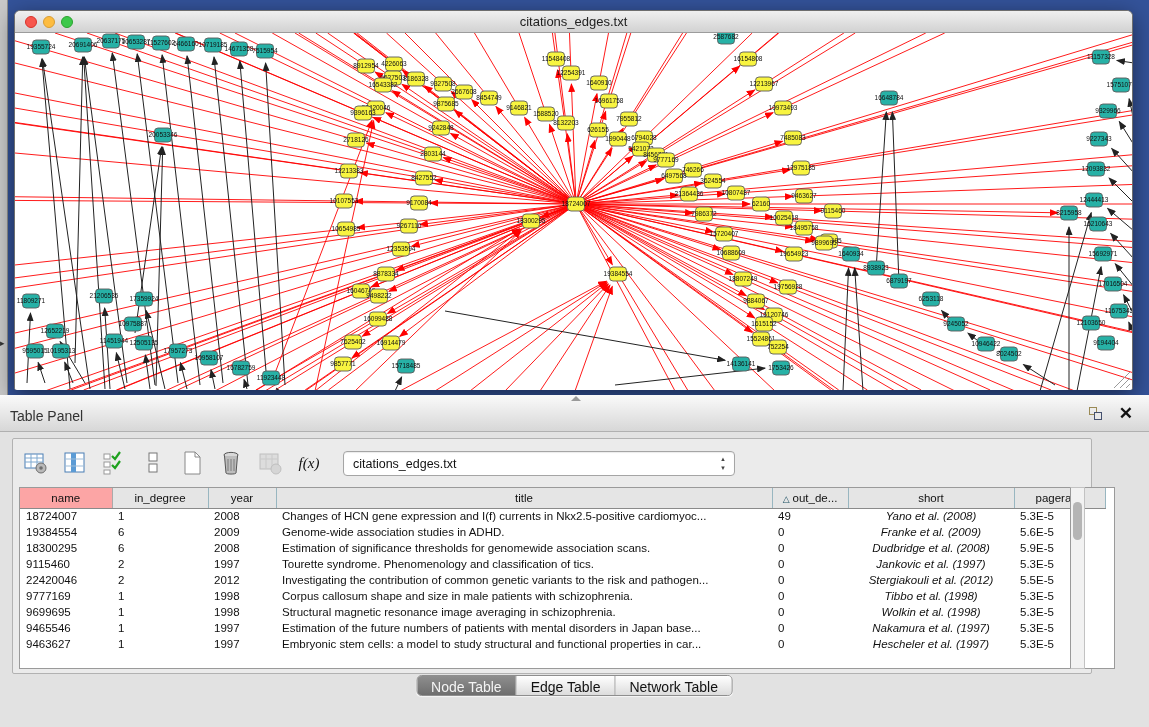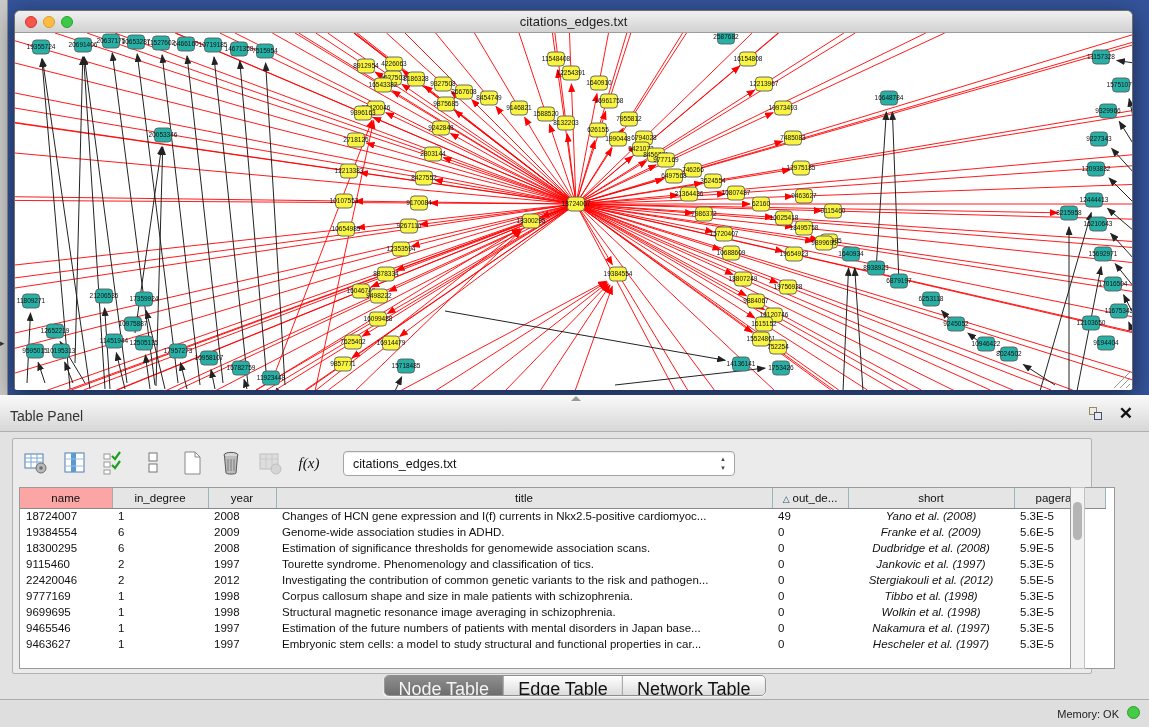--- a/index.html
+++ b/index.html
@@ -62,21 +62,21 @@
   table.ntable td.c5{text-align:center;font-style:italic;}
   .sortglyph{font-size:9px;color:#1b4f62;margin-right:3px;}
   .vscroll{position:absolute;right:6px;top:48px;width:15px;height:182px;background:#f2f2f2;
            border:1px solid #c2c2c2;border-left:1px solid #9a9a9a;}
   .vthumb{position:absolute;left:2px;top:14px;width:9px;height:38px;background:#b5b5b5;border-radius:5px;}
 
   .tabsrow{position:absolute;left:0;top:675px;width:1149px;height:24px;}
   .seg{position:absolute;left:50%;transform:translateX(-50%);display:flex;
        border:1px solid #8e8e8e;border-radius:5px;overflow:hidden;height:21px;
        box-shadow:0 1px 1px rgba(255,255,255,.7);}
-  .seg .s{padding:3px 14px;font-size:18px;background:linear-gradient(#ffffff,#dcdcdc);
+  .seg .s{padding:3px 14px;font-size:14px;background:linear-gradient(#ffffff,#dcdcdc);
           color:#111;border-right:1px solid #9a9a9a;}
   .seg .s:last-child{border-right:none;}
   .seg .s.active{background:linear-gradient(#8e8e8e,#6e6e6e);color:#f4f4f4;}
 
   .statusbar{position:absolute;left:0;top:699px;width:1149px;height:28px;background:#dedede;
              border-top:1px solid #ababab;}
   .mem{position:absolute;right:30px;top:8px;font-size:11px;color:#222;}
   .memdot{position:absolute;right:9px;top:6px;width:13px;height:13px;border-radius:50%;
           background:#45cc45;border:1px solid #2e9b2e;}
 </style>
@@ -1023,18 +1023,14 @@
   </div>
 
   <div class="tabsrow">
     <div class="seg">
       <div class="s active">Node Table</div>
       <div class="s">Edge Table</div>
       <div class="s">Network Table</div>
     </div>
   </div>
 
-  <div class="statusbar">
-    <span class="mem">Memory: OK</span>
-    <span class="memdot"></span>
-  </div>
 
 </div>
 
 </body></html>

